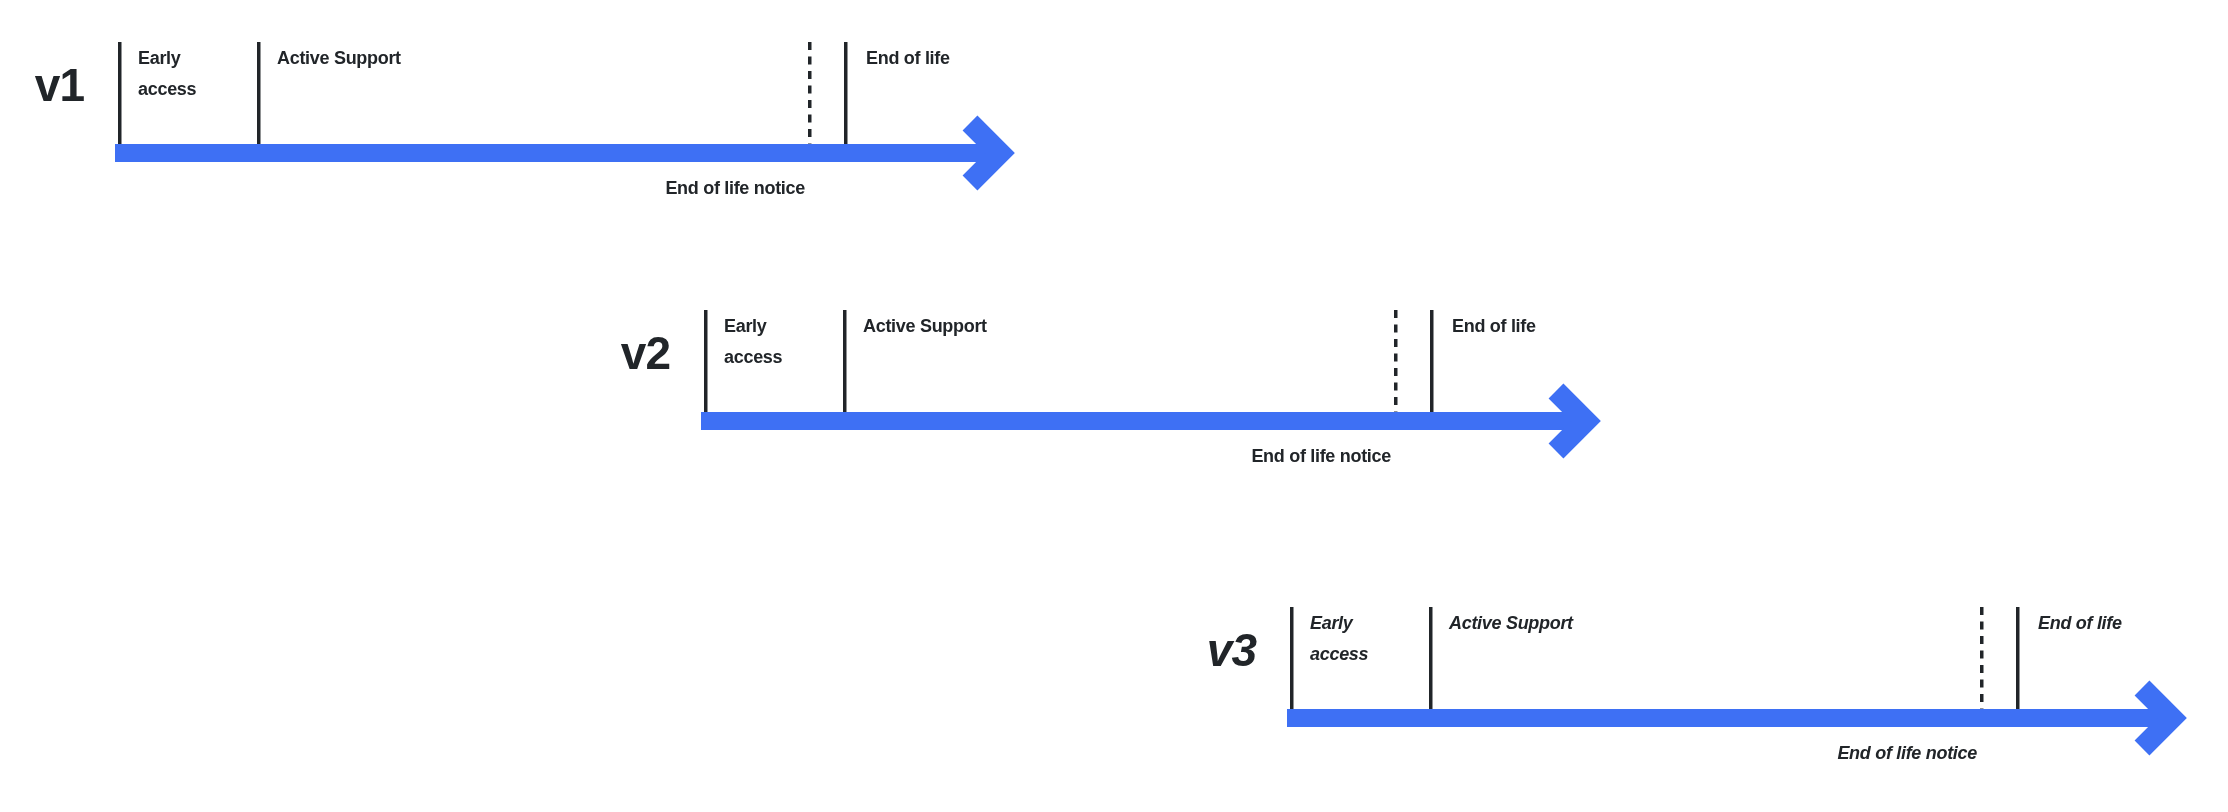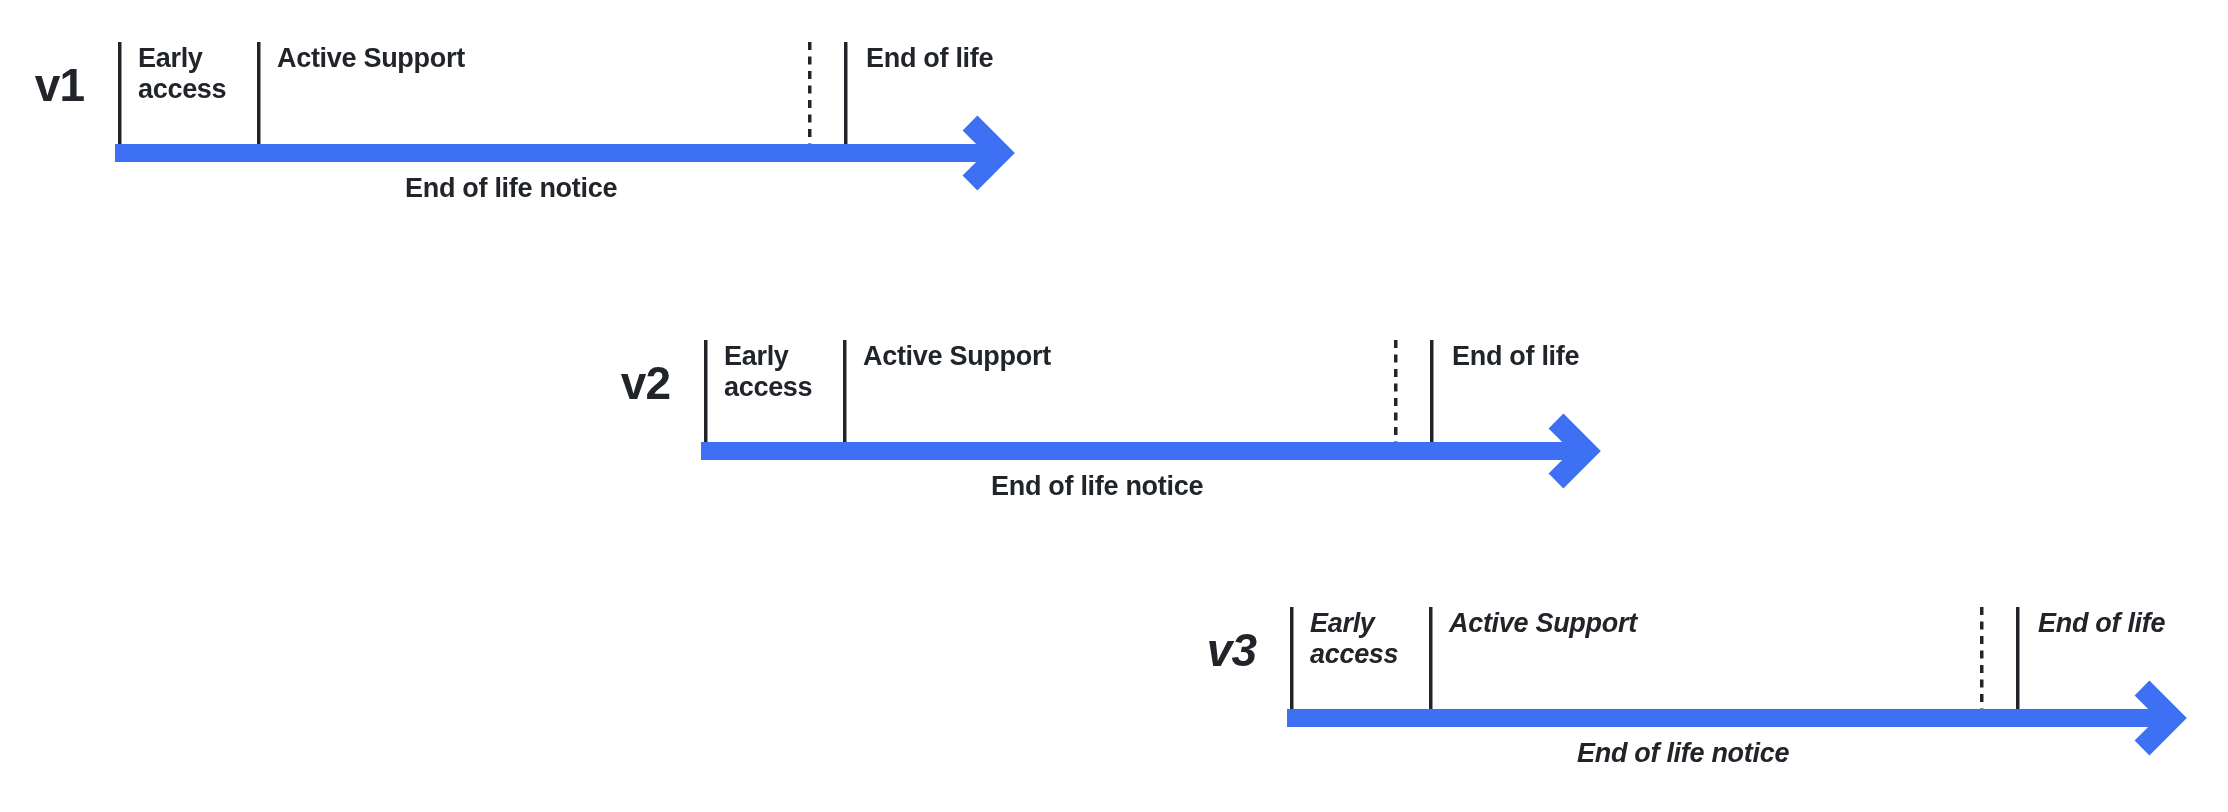--- a/index.html
+++ b/index.html
@@ -20,21 +20,21 @@
   .canvas {
     position: relative;
     width: 2228px; height: 812px;
     overflow: hidden;
   }
   .timeline {
     position: absolute;
     width: 1005px; height: 185px;
   }
   .timeline-v1 { left: 28px;   top: 37px; }
-  .timeline-v2 { left: 614px;  top: 335px; }
+  .timeline-v2 { left: 614px;  top: 305px; }
   .timeline-v3 { left: 1200px; top: 602px; font-style: italic; }
 
   .axis {
     position: absolute;
     left: 0; top: 0;
     width: 1005px; height: 185px;
     display: block;
   }
   .tick {
     stroke: var(--ink);
@@ -60,31 +60,31 @@
     width: 56px;
     text-align: right;
     font-size: 46px;
     line-height: 46px;
     font-weight: 700;
     letter-spacing: -1px;
     white-space: nowrap;
   }
   .phase-label {
     position: absolute;
-    font-size: 27px;
+    font-size: 18px;
     line-height: 31px;
     font-weight: 700;
     letter-spacing: -0.3px;
   }
   .label-early   { left: 110px; top: 6px; width: 105px; }
   .label-active  { left: 249px; top: 6px; width: 430px; white-space: nowrap; }
   .label-eol     { left: 838px; top: 6px; width: 165px; white-space: nowrap; }
   .label-notice  {
     left: 377px; top: 136px; width: 400px;
-    white-space: nowrap;
+    text-align: right; white-space: nowrap;
   }
 </style>
 </head>
 <body>
 
 <div class="canvas">
 
   <section class="timeline timeline-v1">
     <svg class="axis" viewBox="0 0 1005 185">
       <line class="tick" x1="91.75" y1="5" x2="91.75" y2="109"></line>

